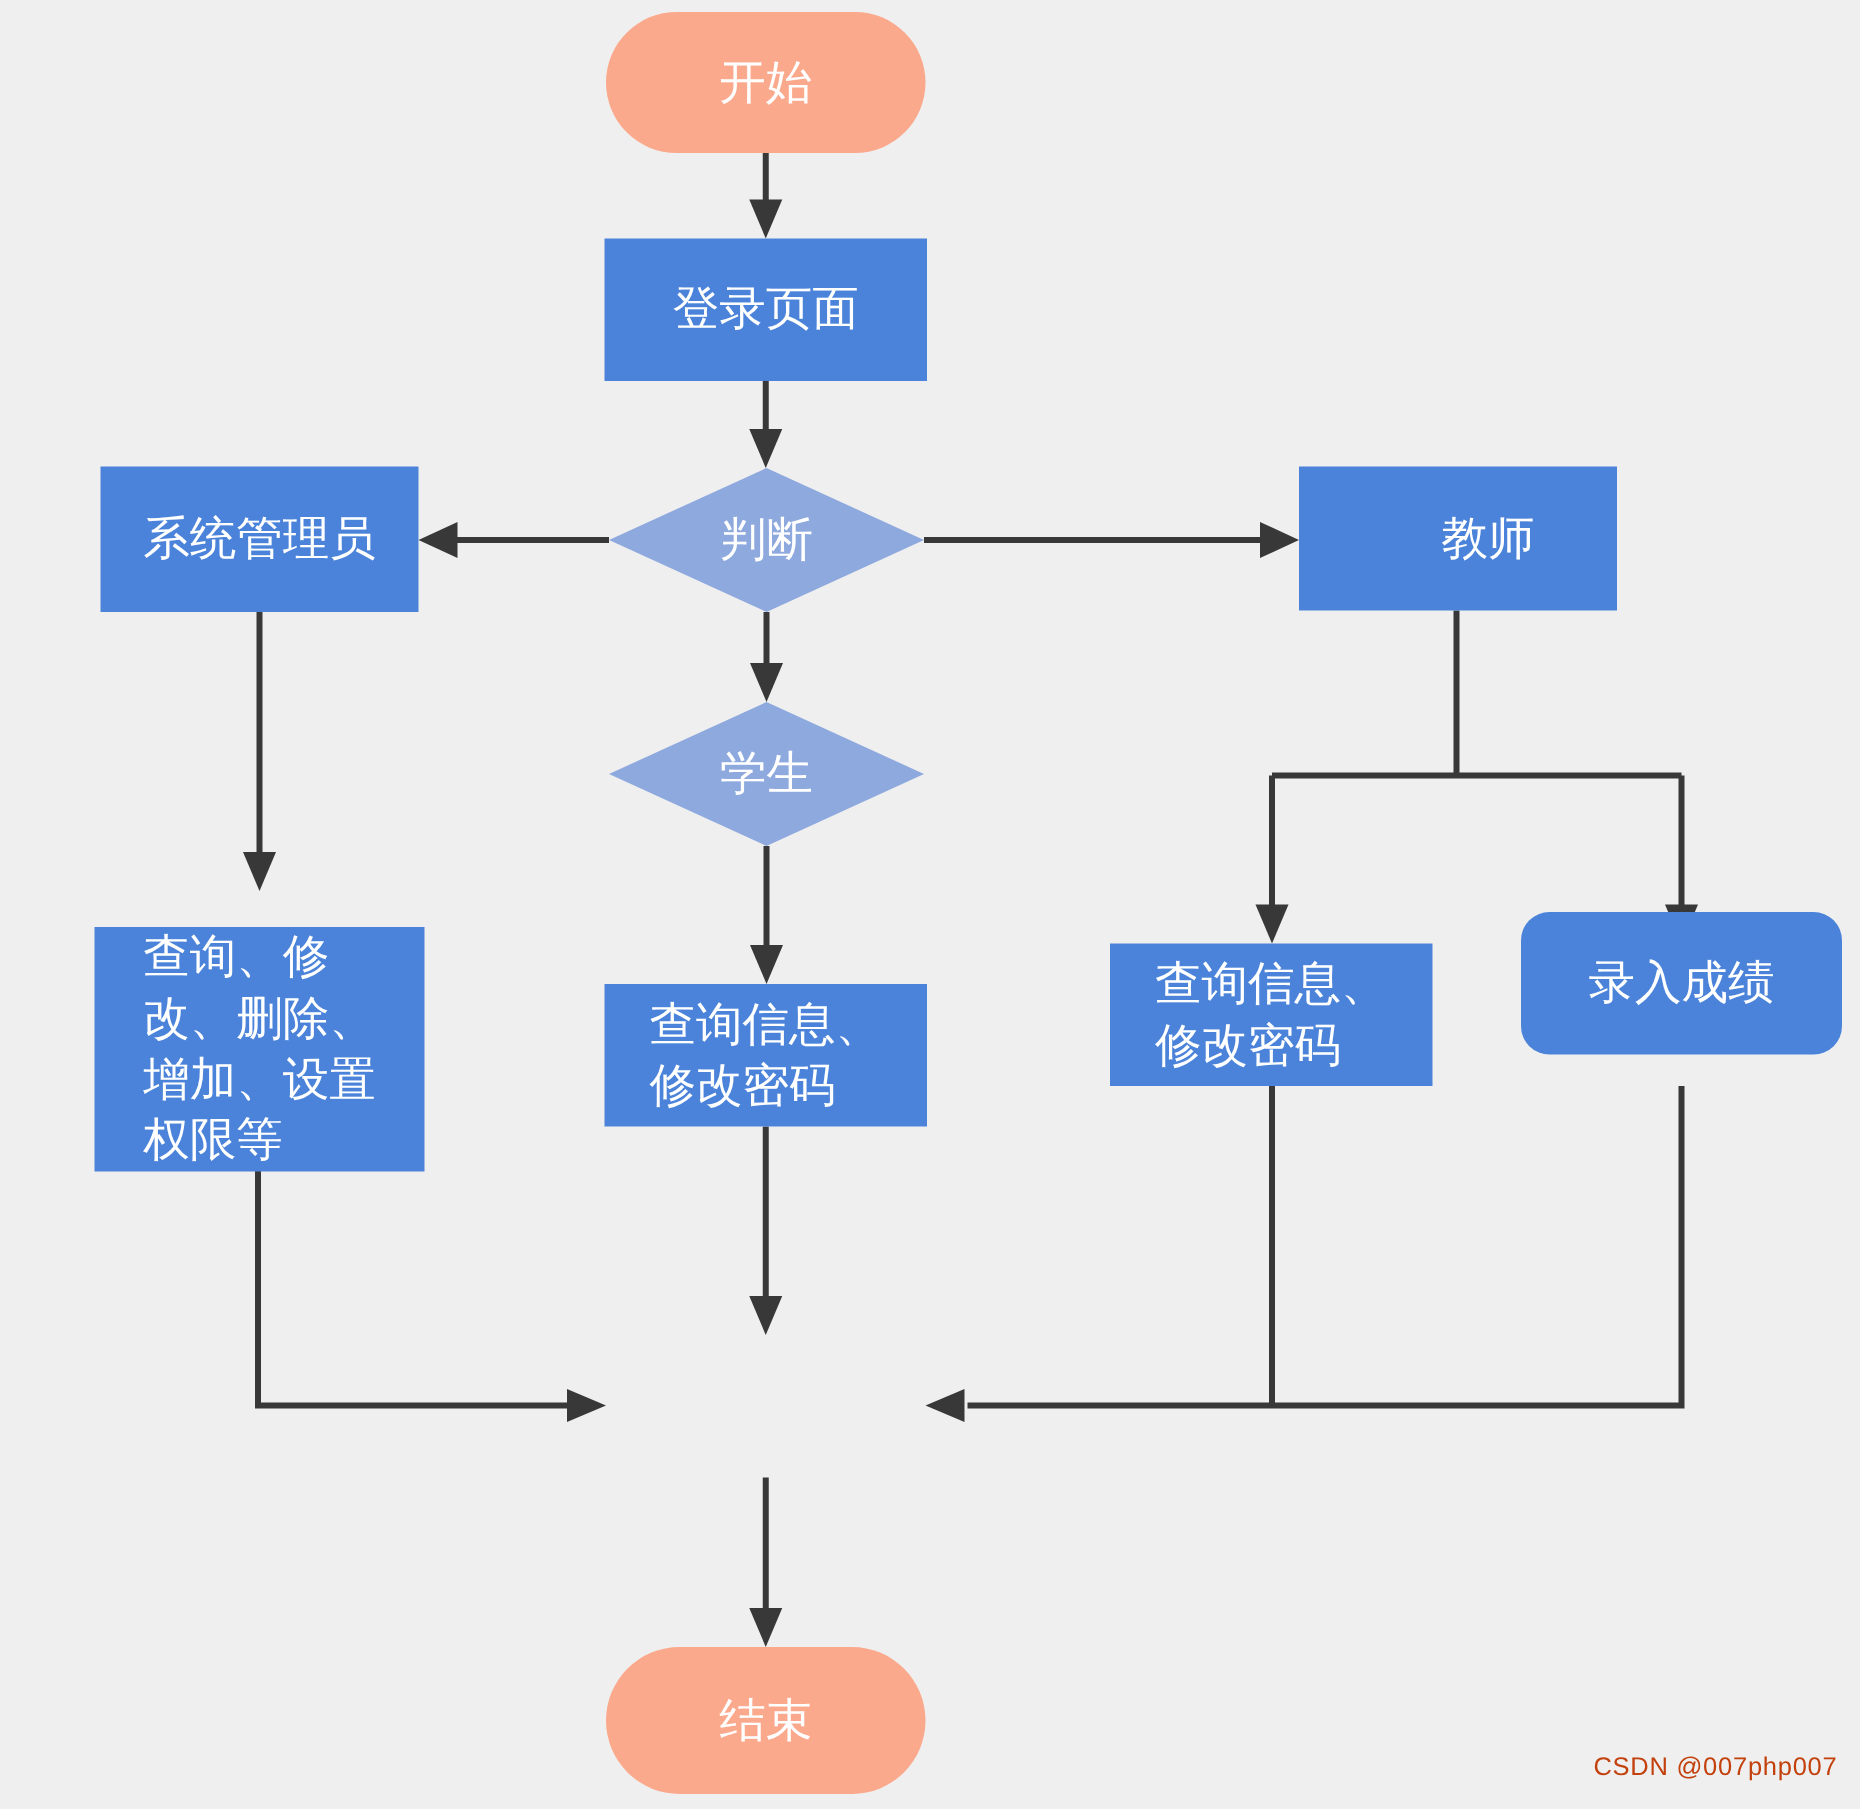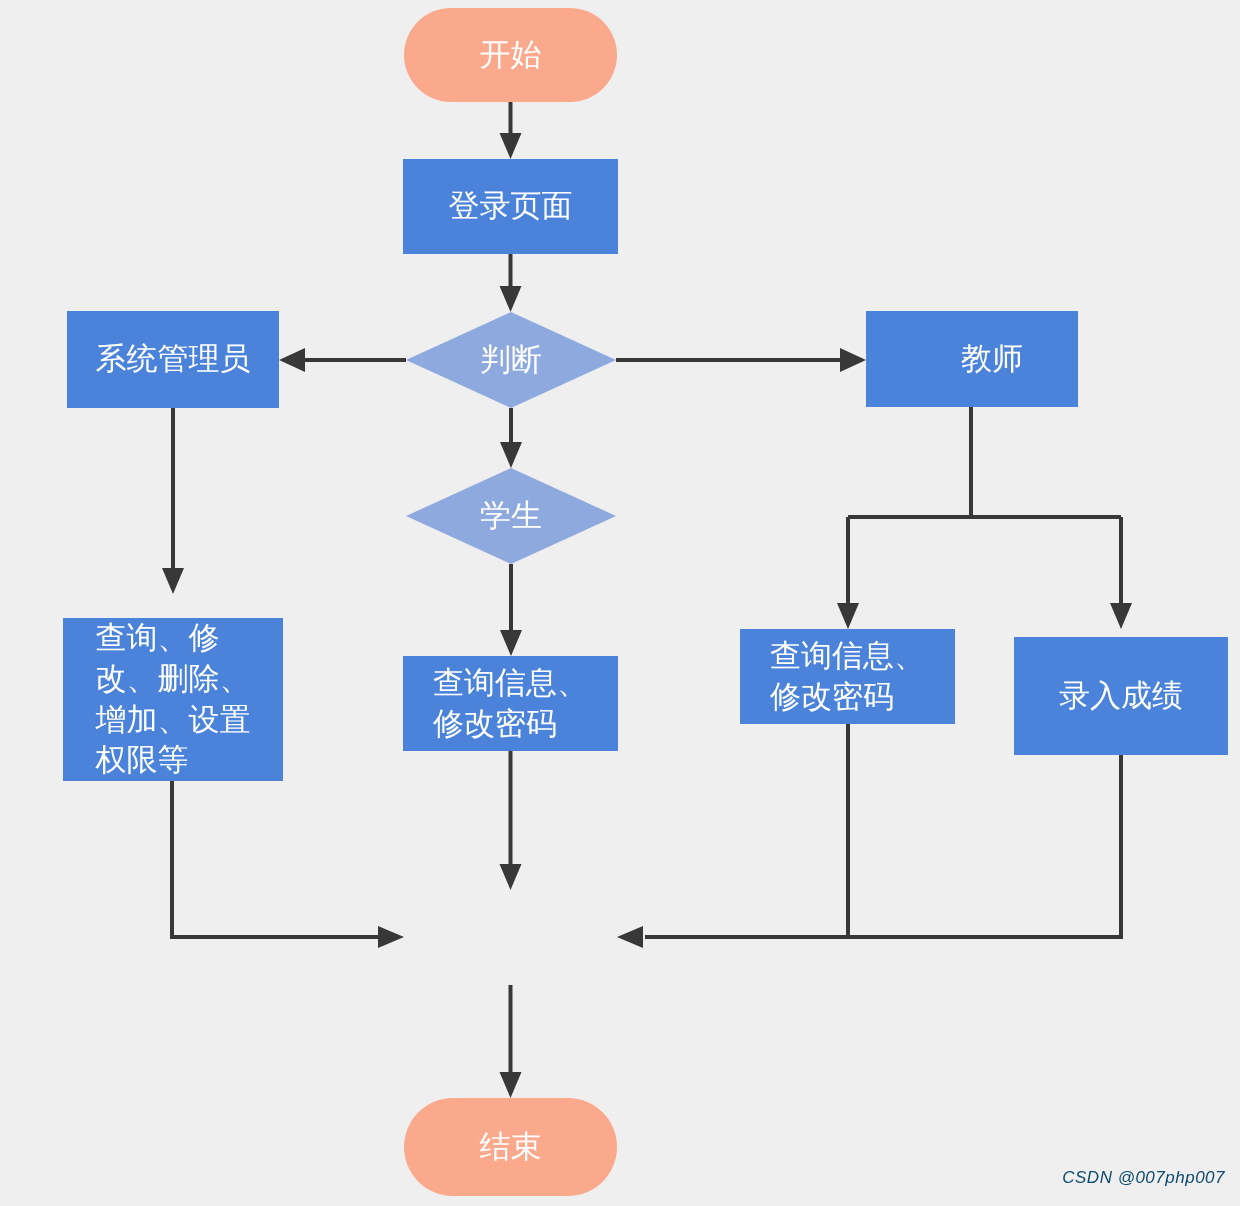--- a/index.html
+++ b/index.html
@@ -58,31 +58,30 @@
   
   #node-start        { left: 404px; top: 8px;    width: 213px; height: 94px; }
   #node-login        { left: 403px; top: 159px;  width: 215px; height: 95px; }
   #node-judge        { left: 406px; top: 312px;  width: 210px; height: 96px; }
   #node-admin        { left: 67px;  top: 311px;  width: 212px; height: 97px; }
   #node-teacher      { left: 866px; top: 311px;  width: 212px; height: 96px; padding-left: 40px; }
   #node-student      { left: 406px; top: 468px;  width: 210px; height: 96px; }
   #node-admin-tasks  { left: 63px;  top: 594px;  width: 220px; height: 163px; margin-top: 24px; }
   #node-student-tasks{ left: 403px; top: 656px;  width: 215px; height: 95px; }
   #node-teacher-tasks{ left: 740px; top: 629px;  width: 215px; height: 95px; }
-  #node-grades       { left: 1014px;top: 637px;  width: 214px; height: 118px; }
+  #node-grades       { left: 1014px;top: 608px;  width: 214px; height: 95px; border-radius: 19px; }
   #node-system       { left: 404px; top: 890px;  width: 213px; height: 95px; }
   #node-end          { left: 404px; top: 1098px; width: 213px; height: 98px; border-radius: 49px; }
   #watermark {
     position: absolute;
     right: 15px;
     top: 1168px;
     font-size: 17px;
-    color: #0c4a6e;
+    color: #c2410c;
     letter-spacing: 0.5px;
-    font-style: italic;
   }
 </style>
 </head>
 <body>
 
 <div id="canvas">
 
   <svg id="connector-layer" viewBox="0 0 1240 1206" xmlns="http://www.w3.org/2000/svg">
     <g>
       <line class="edge-line" x1="510.5" y1="101" x2="510.5" y2="135"></line>

